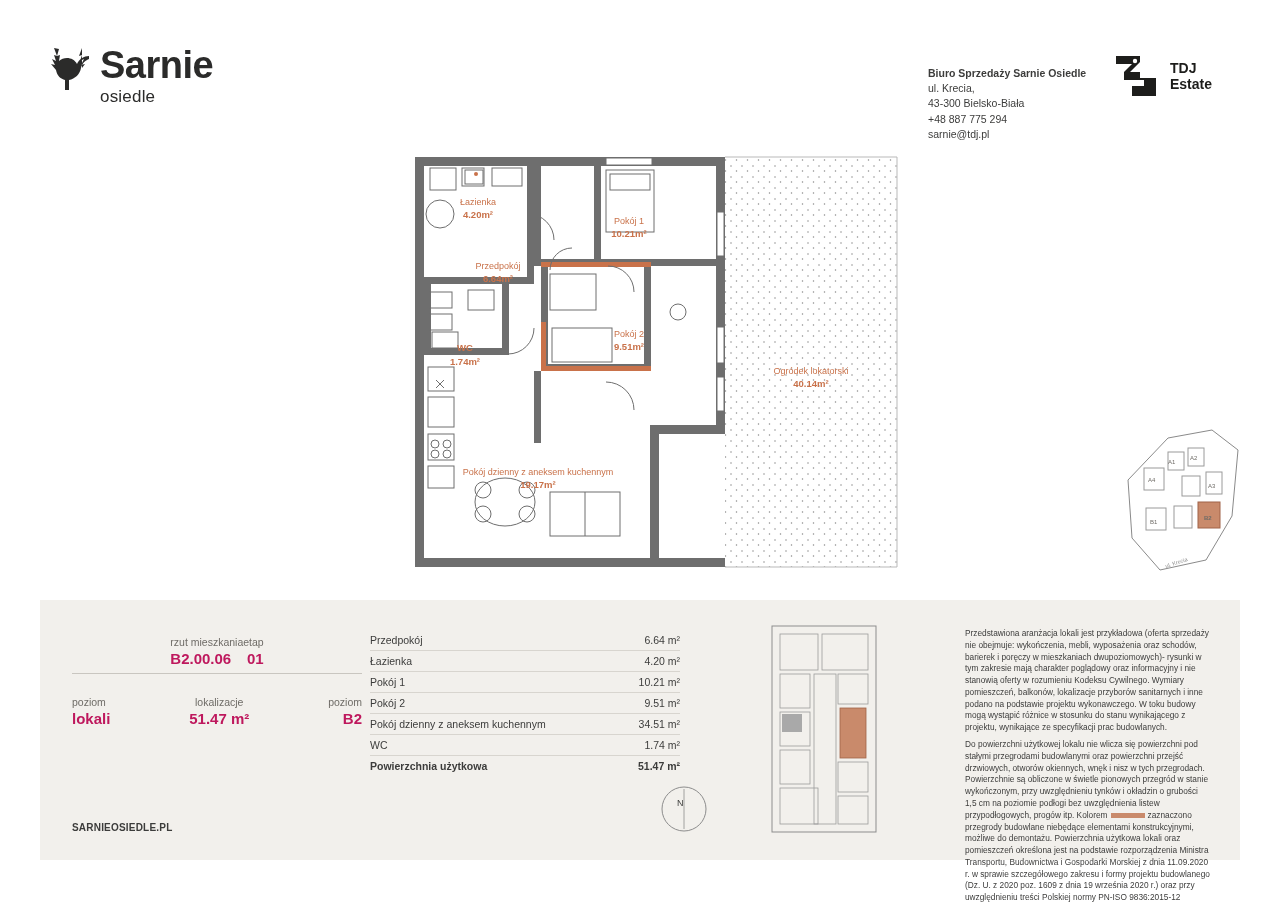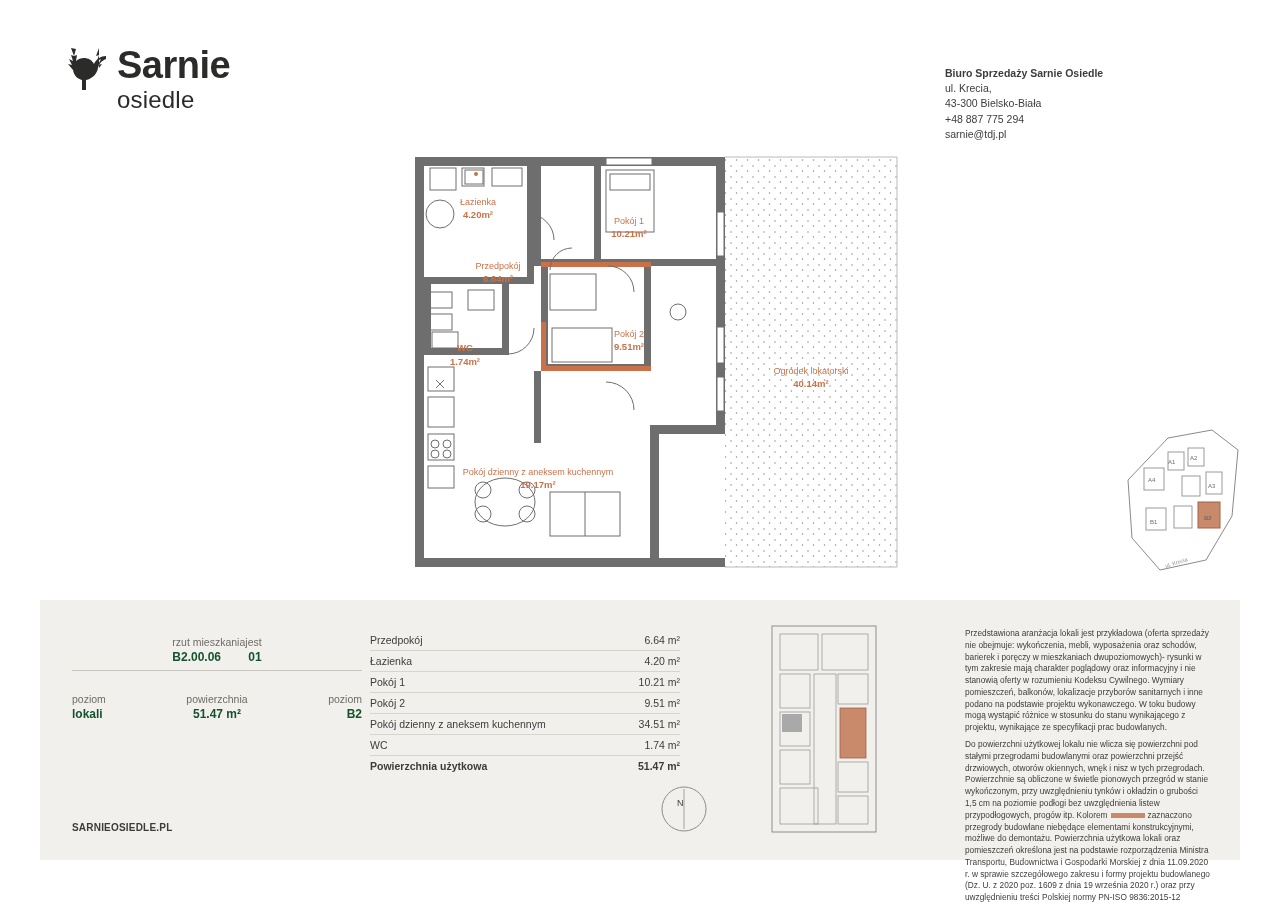--- a/index.html
+++ b/index.html
@@ -7,27 +7,27 @@
   body {
     width:1280px; height:905px;
     background:#ffffff;
     font-family:"Liberation Sans", sans-serif;
     color:#3c3c3b;
     position:relative;
     overflow:hidden;
   }
   
   .header {
-    position:absolute; left:17px; top:0; width:1156px; height:150px;
+    position:absolute; left:0; top:0; width:1156px; height:150px;
   }
   .logo-wrap { position:absolute; left:48px; top:46px; display:flex; align-items:flex-start; }
   .deer-icon { width:42px; height:46px; margin-right:10px; }
   .logo-text { line-height:1; }
   .logo-title { font-size:38px; font-weight:bold; letter-spacing:-0.5px; color:#2b2b2a; }
-  .logo-sub { font-size:24px; color:#2b2b2a; margin-top:4px; letter-spacing:0.2px;}
+  .logo-sub { font-size:17px; color:#2b2b2a; margin-top:4px; letter-spacing:0.2px;}
   .contact {
     position:absolute; left:928px; top:66px;
     font-size:10.5px; line-height:1.45; color:#3c3c3b;
   }
   .contact .bold { font-weight:bold; }
   .tdj { position:absolute; left:1110px; top:52px; display:flex; align-items:center; }
   .tdj-mark { width:52px; height:48px; }
   .tdj-text { margin-left:8px; font-size:14px; font-weight:bold; line-height:1.15; color:#1d1d1b; }
 
   
@@ -38,21 +38,21 @@
   .sitemap { position:absolute; left:1120px; top:420px; width:130px; height:170px; }
 
   
   .panel {
     position:absolute; left:40px; top:600px; width:1200px; height:260px;
     background:#f2f0ec;
   }
   .panel-left { position:absolute; left:32px; top:36px; width:290px; }
   .row-line { border-bottom:1px solid #c9c6c0; }
   .lbl { font-size:10.5px; color:#6f6c67; }
-  .val { font-size:12px; font-weight:bold; color:#14532d; margin-top:2px; }
+  .val { font-size:15px; font-weight:bold; color:#be185d; margin-top:2px; }
   .blk1 { display:flex; justify-content:center; align-items:flex-end; padding-bottom:6px; }
   .blk2 { display:flex; justify-content:space-between; align-items:flex-end; margin-top:22px; }
   .site-url { position:absolute; left:32px; top:222px; font-size:10px; font-weight:bold; color:#3c3c3b; letter-spacing:0.2px;}
 
   .table { position:absolute; left:330px; top:30px; width:310px; font-size:10.5px; }
   .trow { display:flex; justify-content:space-between; padding:4px 0 4px 0; border-bottom:1px solid #d8d5cf; }
   .trow:last-child { border-bottom:none; font-weight:bold; }
   .trow .t-name { color:#3c3c3b; }
   .trow .t-val { color:#3c3c3b; }
 
@@ -82,20 +82,30 @@
   </div>
 
   <div class="contact">
     <div class="bold">Biuro Sprzedaży Sarnie Osiedle</div>
     <div>ul. Krecia,</div>
     <div>43-300 Bielsko-Biała</div>
     <div>+48 887 775 294</div>
     <div>sarnie@tdj.pl</div>
   </div>
 
+  <div class="tdj">
+    <svg class="tdj-mark" viewBox="0 0 52 48">
+      <path fill="#1d1d1b" d="M6 4 L30 4 L30 10 L20 20 L30 20 L30 26 L46 26 L46 44 L22 44 L22 34 L34 34 L34 28 L14 28 L14 20 L22 12 L6 12 Z"></path>
+      <circle cx="25" cy="9" r="2.2" fill="#ffffff"></circle>
+    </svg>
+    <div class="tdj-text">
+      <div>TDJ</div>
+      <div>Estate</div>
+    </div>
+  </div>
 </div>
 
 <div class="plan">
 <svg width="500" height="425" viewBox="0 0 500 425">
   <defs>
     <pattern id="dots" width="11" height="11" patternUnits="userSpaceOnUse">
       <circle cx="2" cy="3" r="0.75" fill="#8a8a8a"></circle>
       <circle cx="7.5" cy="8" r="0.75" fill="#8a8a8a"></circle>
     </pattern>
   </defs>
@@ -255,31 +265,31 @@
 
 <div class="panel">
 
   <div class="panel-left">
     <div class="blk1 row-line">
       <div>
         <div class="lbl">rzut mieszkania</div>
         <div class="val">B2.00.06</div>
       </div>
       <div style="text-align:right">
-        <div class="lbl">jest</div>
+        <div class="lbl">etap</div>
         <div class="val">01</div>
       </div>
     </div>
     <div class="blk2">
       <div>
         <div class="lbl">poziom</div>
         <div class="val">lokali</div>
       </div>
       <div style="text-align:center">
-        <div class="lbl">powierzchnia</div>
+        <div class="lbl">lokalizacje</div>
         <div class="val">51.47 m²</div>
       </div>
       <div style="text-align:right">
         <div class="lbl">poziom</div>
         <div class="val">B2</div>
       </div>
     </div>
   </div>
 
   <div class="site-url">SARNIEOSIEDLE.PL</div>

